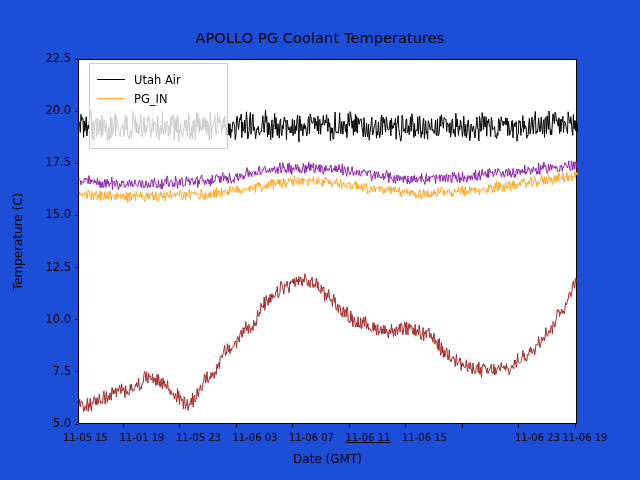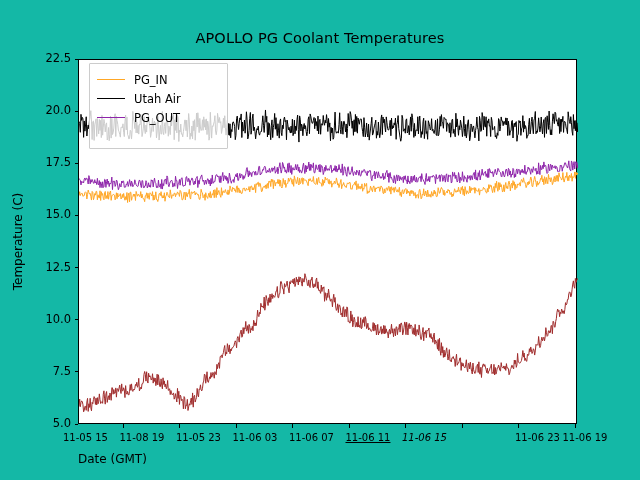--- a/index.html
+++ b/index.html
@@ -10,21 +10,21 @@
   body {
     width: 640px;
     height: 480px;
     font-family: "DejaVu Sans", sans-serif;
     overflow: hidden;
   }
   #figure {
     position: relative;
     width: 640px;
     height: 480px;
-    background: #14b8a6;
+    background: #1d4ed8;
   }
   #chart-title {
     position: absolute;
     left: 0;
     top: 30px;
     width: 640px;
     text-align: center;
     font-size: 14.5px;
     color: #000000;
     letter-spacing: 0.1px;
@@ -96,21 +96,21 @@
     margin-top: 59px;
     text-align: center;
     font-size: 12px;
     color: #000000;
   }
   #xlabel {
     position: absolute;
     left: 78px;
     top: 452px;
     width: 499px;
-    text-align: left;
+    text-align: center;
     font-size: 12px;
     color: #000000;
   }
   
   #legend {
     position: absolute;
     left: 89px;
     top: 63px;
     width: 139px;
     height: 86px;
@@ -177,47 +177,43 @@
       <div class="xtick-mark" style="left: 235.508px;"></div>
       <div class="xtick-mark" style="left: 292.008px;"></div>
       <div class="xtick-mark" style="left: 348.507px;"></div>
       <div class="xtick-mark" style="left: 405.006px;"></div>
       <div class="xtick-mark" style="left: 461.505px;"></div>
       <div class="xtick-mark" style="left: 518.005px;"></div>
       <div class="xtick-mark" style="left: 574.504px;"></div>
     </div>
   <div id="xtick-labels">
       <div class="xtick-label" style="left: 123.01px;">11-05 15</div>
-      <div class="xtick-label" style="left: 179.509px;">11-08 19</div>
+      <div class="xtick-label" style="left: 179.509px;">11-01 19</div>
       <div class="xtick-label" style="left: 236.008px;">11-05 23</div>
       <div class="xtick-label" style="left: 292.508px;">11-06 03</div>
       <div class="xtick-label" style="left: 349.007px;">11-06 07</div>
       <div class="xtick-label" style="left: 405.506px; text-decoration: underline;">11-06 11</div>
-      <div class="xtick-label" style="left: 462.005px; font-style: italic;">11-06 15</div>
+      <div class="xtick-label" style="left: 462.005px;">11-06 15</div>
       <div class="xtick-label" style="left: 518.505px; margin-left: 44px;">11-06 19</div>
       <div class="xtick-label" style="left: 575.004px;">11-06 23</div>
     </div>
 
   <div id="plot-frame">
     <svg id="plot-svg" viewBox="0 0 499 365" preserveAspectRatio="none">
         <polyline points="0.00,61.45 0.66,63.67 1.31,72.30 1.97,54.32 2.63,60.37 3.28,57.35 3.94,58.78 4.60,77.35 5.25,60.93 5.91,71.15 6.57,64.99 7.22,56.77 7.88,76.02 8.54,68.16 9.19,64.97 9.85,68.91 10.51,60.15 11.16,56.34 11.82,50.66 12.48,61.10 13.13,79.51 13.79,61.61 14.44,61.07 15.10,80.46 15.76,64.86 16.41,61.82 17.07,58.83 17.73,76.40 18.38,58.46 19.04,67.00 19.70,73.91 20.35,59.36 21.01,70.44 21.67,60.31 22.32,77.61 22.98,55.33 23.64,75.19 24.29,67.17 24.95,59.39 25.61,63.65 26.26,71.92 26.92,64.55 27.58,62.87 28.23,80.01 28.89,78.10 29.55,67.51 30.20,80.77 30.86,74.27 31.52,56.02 32.17,78.12 32.83,58.43 33.49,74.56 34.14,72.72 34.80,68.09 35.46,58.15 36.11,53.71 36.77,76.51 37.42,56.47 38.08,60.61 38.74,64.18 39.39,70.16 40.05,71.74 40.71,74.34 41.36,77.14 42.02,67.24 42.68,67.08 43.33,67.87 43.99,63.81 44.65,72.31 45.30,76.62 45.96,61.64 46.62,55.15 47.27,69.89 47.93,56.94 48.59,74.58 49.24,75.87 49.90,79.06 50.56,78.09 51.21,70.30 51.87,71.18 52.53,79.05 53.18,69.86 53.84,51.40 54.50,59.76 55.15,60.90 55.81,68.56 56.47,55.45 57.12,72.93 57.78,62.04 58.44,73.07 59.09,65.39 59.75,74.12 60.41,64.05 61.06,64.94 61.72,54.44 62.38,64.07 63.03,76.60 63.69,73.06 64.34,68.12 65.00,56.67 65.66,70.00 66.31,73.63 66.97,65.00 67.63,72.08 68.28,57.81 68.94,61.02 69.60,55.49 70.25,63.00 70.91,66.98 71.57,77.35 72.22,73.35 72.88,66.56 73.54,58.12 74.19,71.50 74.85,63.12 75.51,61.06 76.16,64.67 76.82,62.73 77.48,77.99 78.13,72.09 78.79,56.20 79.45,64.56 80.10,80.06 80.76,71.93 81.42,65.33 82.07,74.08 82.73,73.98 83.39,51.50 84.04,71.58 84.70,74.66 85.36,66.42 86.01,62.67 86.67,73.42 87.32,61.36 87.98,60.83 88.64,61.73 89.29,76.24 89.95,66.14 90.61,69.89 91.26,74.66 91.92,56.45 92.58,65.92 93.23,56.48 93.89,58.90 94.55,54.49 95.20,79.75 95.86,59.73 96.52,70.38 97.17,57.39 97.83,72.91 98.49,55.54 99.14,58.06 99.80,81.52 100.46,70.26 101.11,72.05 101.77,64.07 102.43,74.18 103.08,73.61 103.74,76.90 104.40,71.61 105.05,67.18 105.71,60.02 106.37,60.04 107.02,70.75 107.68,60.09 108.34,76.90 108.99,67.08 109.65,53.53 110.31,61.06 110.96,79.33 111.62,73.29 112.28,76.26 112.93,65.99 113.59,78.87 114.24,60.85 114.90,70.80 115.56,59.70 116.21,80.22 116.87,69.46 117.53,53.06 118.18,67.05 118.84,52.75 119.50,62.14 120.15,72.64 120.81,58.39 121.47,68.09 122.12,70.60 122.78,69.12 123.44,59.76 124.09,70.35 124.75,56.81 125.41,67.19 126.06,59.49 126.72,70.00 127.38,58.89 128.03,74.59 128.69,61.16 129.35,65.10 130.00,80.19 130.66,76.79 131.32,52.26 131.97,65.57 132.63,78.13 133.29,65.79 133.94,66.49 134.60,64.14 135.26,61.56 135.91,55.69 136.57,70.99 137.23,74.74 137.88,70.11 138.54,53.32 139.19,58.22 139.85,62.70 140.51,57.53 141.16,63.14 141.82,61.64 142.48,73.45 143.13,69.74 143.79,64.86 144.45,58.15 145.10,67.78 145.76,55.72 146.42,67.79 147.07,75.12 147.73,67.83 148.39,60.17 149.04,74.90 149.70,63.43 150.36,75.38 151.01,63.83 151.67,77.83 152.33,69.55 152.98,71.60 153.64,62.70 154.30,61.80 154.95,63.40 155.61,66.36 156.27,79.66 156.92,75.52 157.58,58.66 158.24,56.05 158.89,63.11 159.55,69.56 160.21,63.17 160.86,57.89 161.52,59.67 162.18,53.94 162.83,77.55 163.49,62.06 164.14,71.11 164.80,69.16 165.46,60.02 166.11,73.20 166.77,64.07 167.43,51.79 168.08,59.90 168.74,78.96 169.40,76.74 170.05,70.50 170.71,58.35 171.37,52.46 172.02,74.23 172.68,70.26 173.34,58.13 173.99,54.10 174.65,70.67 175.31,67.12 175.96,71.43 176.62,78.84 177.28,73.06 177.93,68.62 178.59,69.97 179.25,66.12 179.90,73.30 180.56,75.14 181.22,72.41 181.87,71.42 182.53,71.44 183.19,62.82 183.84,55.81 184.50,65.38 185.16,72.46 185.81,63.11 186.47,49.98 187.13,62.19 187.78,56.30 188.44,76.97 189.09,62.52 189.75,74.88 190.41,63.49 191.06,71.01 191.72,79.76 192.38,65.17 193.03,59.87 193.69,77.58 194.35,67.48 195.00,63.49 195.66,53.43 196.32,69.25 196.97,57.67 197.63,69.16 198.29,75.69 198.94,63.73 199.60,70.88 200.26,78.12 200.91,61.44 201.57,58.93 202.23,72.78 202.88,75.66 203.54,65.26 204.20,68.76 204.85,59.26 205.51,57.03 206.17,61.68 206.82,60.45 207.48,79.79 208.14,60.10 208.79,64.30 209.45,69.85 210.11,67.31 210.76,71.34 211.42,73.06 212.07,66.11 212.73,72.68 213.39,59.19 214.04,75.68 214.70,72.53 215.36,60.10 216.01,73.86 216.67,66.06 217.33,70.49 217.98,59.78 218.64,55.07 219.30,69.49 219.95,82.09 220.61,55.92 221.27,59.71 221.92,70.96 222.58,64.05 223.24,66.31 223.89,75.74 224.55,66.18 225.21,63.48 225.86,69.02 226.52,65.64 227.18,71.59 227.83,75.84 228.49,71.39 229.15,59.38 229.80,56.76 230.46,73.69 231.12,53.95 231.77,56.20 232.43,60.14 233.09,63.31 233.74,63.12 234.40,60.32 235.06,57.46 235.71,68.77 236.37,58.50 237.02,65.72 237.68,61.60 238.34,70.80 238.99,56.04 239.65,73.95 240.31,60.85 240.96,59.36 241.62,74.27 242.28,63.82 242.93,64.22 243.59,65.23 244.25,55.46 244.90,62.23 245.56,65.25 246.22,60.23 246.87,62.99 247.53,54.63 248.19,60.80 248.84,71.50 249.50,58.49 250.16,67.17 250.81,62.92 251.47,80.74 252.13,67.37 252.78,72.90 253.44,68.05 254.10,79.23 254.75,77.61 255.41,65.96 256.07,52.08 256.72,70.64 257.38,73.21 258.04,71.88 258.69,71.96 259.35,73.14 260.01,64.41 260.66,52.76 261.32,69.54 261.98,73.81 262.63,61.34 263.29,66.24 263.94,74.25 264.60,61.47 265.26,61.27 265.91,65.93 266.57,71.96 267.23,63.95 267.88,77.72 268.54,68.44 269.20,53.46 269.85,62.85 270.51,66.06 271.17,51.62 271.82,54.19 272.48,60.18 273.14,68.33 273.79,60.95 274.45,75.33 275.11,59.76 275.76,71.72 276.42,54.43 277.08,71.61 277.73,56.43 278.39,73.17 279.05,58.06 279.70,61.78 280.36,64.26 281.02,59.33 281.67,59.12 282.33,59.09 282.99,67.30 283.64,71.58 284.30,76.60 284.96,57.64 285.61,67.18 286.27,76.98 286.92,72.16 287.58,62.97 288.24,73.38 288.89,77.00 289.55,64.11 290.21,80.14 290.86,74.03 291.52,68.94 292.18,63.37 292.83,57.24 293.49,75.08 294.15,73.67 294.80,69.17 295.46,65.84 296.12,63.44 296.77,60.09 297.43,78.21 298.09,71.35 298.74,75.14 299.40,62.07 300.06,71.74 300.71,77.71 301.37,72.99 302.03,58.71 302.68,54.93 303.34,74.63 304.00,56.98 304.65,62.78 305.31,59.19 305.97,67.36 306.62,71.96 307.28,56.90 307.94,62.44 308.59,68.58 309.25,70.06 309.91,69.73 310.56,65.31 311.22,60.25 311.88,75.78 312.53,58.06 313.19,68.96 313.84,65.71 314.50,67.76 315.16,62.90 315.81,65.06 316.47,58.07 317.13,79.33 317.78,64.74 318.44,62.21 319.10,55.58 319.75,68.57 320.41,73.00 321.07,77.37 321.72,81.23 322.38,78.52 323.04,55.31 323.69,58.09 324.35,71.25 325.01,70.22 325.66,68.81 326.32,73.19 326.98,60.06 327.63,58.85 328.29,72.91 328.95,71.88 329.60,65.63 330.26,74.83 330.92,65.41 331.57,56.93 332.23,71.26 332.89,53.78 333.54,57.58 334.20,67.27 334.86,77.42 335.51,63.43 336.17,76.08 336.83,70.47 337.48,69.75 338.14,70.82 338.79,56.74 339.45,74.01 340.11,61.35 340.76,56.03 341.42,68.05 342.08,77.65 342.73,71.67 343.39,74.28 344.05,61.48 344.70,58.17 345.36,78.59 346.02,70.61 346.67,60.67 347.33,73.47 347.99,71.54 348.64,79.28 349.30,60.74 349.96,63.03 350.61,66.21 351.27,69.93 351.93,68.22 352.58,58.72 353.24,70.72 353.90,69.15 354.55,72.61 355.21,73.50 355.87,69.40 356.52,60.28 357.18,75.06 357.84,75.46 358.49,58.85 359.15,75.85 359.81,74.75 360.46,69.18 361.12,56.39 361.77,66.22 362.43,54.61 363.09,61.44 363.74,62.89 364.40,68.28 365.06,57.42 365.71,58.24 366.37,59.47 367.03,59.05 367.68,71.43 368.34,62.76 369.00,64.49 369.65,64.66 370.31,72.74 370.97,62.77 371.62,77.18 372.28,71.22 372.94,59.91 373.59,59.13 374.25,73.35 374.91,69.15 375.56,72.52 376.22,76.78 376.88,53.22 377.53,66.98 378.19,58.91 378.85,67.24 379.50,75.27 380.16,65.74 380.82,69.74 381.47,60.14 382.13,63.88 382.79,68.19 383.44,76.62 384.10,70.13 384.76,56.10 385.41,68.57 386.07,76.15 386.73,64.43 387.38,77.89 388.04,72.77 388.69,62.82 389.35,59.77 390.01,69.76 390.66,80.81 391.32,77.22 391.98,63.97 392.63,65.61 393.29,71.68 393.95,67.35 394.60,65.95 395.26,71.84 395.92,77.89 396.57,70.54 397.23,66.44 397.89,56.99 398.54,67.60 399.20,69.71 399.86,80.92 400.51,56.37 401.17,60.48 401.83,71.45 402.48,70.05 403.14,52.56 403.80,57.16 404.45,69.77 405.11,56.34 405.77,65.97 406.42,67.16 407.08,56.78 407.74,76.21 408.39,60.80 409.05,63.10 409.71,58.89 410.36,66.13 411.02,65.72 411.67,76.55 412.33,57.34 412.99,60.75 413.64,69.83 414.30,69.40 414.96,68.68 415.61,66.38 416.27,76.91 416.93,75.48 417.58,78.49 418.24,72.80 418.90,75.38 419.55,58.59 420.21,60.16 420.87,71.06 421.52,66.56 422.18,56.93 422.84,60.83 423.49,60.95 424.15,65.72 424.81,61.48 425.46,61.64 426.12,64.55 426.78,57.87 427.43,64.85 428.09,58.06 428.75,75.60 429.40,61.22 430.06,66.77 430.72,75.28 431.37,71.03 432.03,70.82 432.69,61.09 433.34,60.36 434.00,77.99 434.66,65.70 435.31,63.19 435.97,66.84 436.63,62.71 437.28,61.61 437.94,81.29 438.59,75.40 439.25,74.23 439.91,60.48 440.56,62.70 441.22,60.97 441.88,75.42 442.53,68.71 443.19,67.19 443.85,55.63 444.50,72.15 445.16,61.21 445.82,68.86 446.47,65.60 447.13,68.14 447.79,78.30 448.44,75.56 449.10,75.55 449.76,64.26 450.41,58.27 451.07,73.98 451.73,69.90 452.38,61.54 453.04,57.07 453.70,67.04 454.35,73.74 455.01,59.94 455.67,58.35 456.32,51.50 456.98,73.79 457.64,70.96 458.29,72.40 458.95,68.05 459.61,57.84 460.26,65.21 460.92,71.86 461.58,66.96 462.23,56.99 462.89,68.10 463.54,73.94 464.20,63.28 464.86,59.61 465.51,77.35 466.17,57.80 466.83,57.53 467.48,73.48 468.14,55.80 468.80,62.29 469.45,69.40 470.11,51.05 470.77,65.46 471.42,74.72 472.08,69.66 472.74,74.96 473.39,61.83 474.05,53.79 474.71,59.35 475.36,63.63 476.02,52.21 476.68,53.06 477.33,61.21 477.99,59.58 478.65,64.61 479.30,66.18 479.96,57.71 480.62,73.50 481.27,59.28 481.93,71.65 482.59,59.21 483.24,61.67 483.90,56.34 484.56,72.39 485.21,61.51 485.87,61.55 486.52,63.38 487.18,68.05 487.84,69.80 488.49,73.64 489.15,51.79 489.81,57.59 490.46,61.64 491.12,63.63 491.78,56.69 492.43,62.78 493.09,71.38 493.75,75.31 494.40,54.53 495.06,68.70 495.72,60.67 496.37,70.74 497.03,60.51 497.69,70.63 498.34,72.02 499.00,62.72" fill="none" stroke="#000000" stroke-width="1.0" stroke-linejoin="round"></polyline>
         <polyline points="0.00,135.39 0.66,131.71 1.31,135.57 1.97,133.83 2.63,133.45 3.28,133.44 3.94,136.32 4.60,135.82 5.25,135.59 5.91,132.56 6.57,131.80 7.22,132.73 7.88,138.98 8.54,134.38 9.19,130.06 9.85,132.35 10.51,134.14 11.16,133.39 11.82,136.35 12.48,140.06 13.13,131.43 13.79,132.28 14.44,139.76 15.10,137.50 15.76,133.58 16.41,135.15 17.07,131.30 17.73,131.46 18.38,139.78 19.04,134.77 19.70,137.14 20.35,138.14 21.01,130.79 21.67,140.47 22.32,131.75 22.98,135.38 23.64,133.54 24.29,138.31 24.95,139.80 25.61,132.79 26.26,131.45 26.92,138.62 27.58,135.70 28.23,138.52 28.89,131.59 29.55,139.20 30.20,134.85 30.86,132.32 31.52,131.02 32.17,140.33 32.83,135.45 33.49,135.16 34.14,134.59 34.80,134.46 35.46,135.12 36.11,139.87 36.77,138.12 37.42,132.77 38.08,138.69 38.74,133.29 39.39,136.89 40.05,135.49 40.71,135.27 41.36,133.55 42.02,139.02 42.68,138.00 43.33,134.41 43.99,137.61 44.65,133.48 45.30,137.26 45.96,140.23 46.62,136.68 47.27,139.56 47.93,132.51 48.59,142.50 49.24,135.10 49.90,133.09 50.56,141.85 51.21,132.08 51.87,132.32 52.53,140.27 53.18,137.55 53.84,136.57 54.50,134.04 55.15,136.33 55.81,134.12 56.47,140.47 57.12,131.43 57.78,133.90 58.44,136.23 59.09,134.27 59.75,134.62 60.41,136.36 61.06,136.30 61.72,131.58 62.38,137.96 63.03,134.12 63.69,137.69 64.34,138.75 65.00,138.95 65.66,141.68 66.31,135.78 66.97,135.75 67.63,132.79 68.28,138.31 68.94,133.18 69.60,137.12 70.25,139.33 70.91,132.70 71.57,133.32 72.22,134.35 72.88,135.96 73.54,131.63 74.19,140.22 74.85,135.02 75.51,139.80 76.16,137.13 76.82,131.82 77.48,139.60 78.13,139.50 78.79,141.55 79.45,138.72 80.10,133.83 80.76,133.17 81.42,135.53 82.07,131.70 82.73,136.43 83.39,138.08 84.04,135.48 84.70,138.00 85.36,132.77 86.01,141.26 86.67,136.68 87.32,135.43 87.98,132.26 88.64,133.66 89.29,136.45 89.95,136.80 90.61,137.78 91.26,129.85 91.92,134.30 92.58,138.41 93.23,134.89 93.89,135.20 94.55,135.68 95.20,133.13 95.86,133.24 96.52,136.69 97.17,133.69 97.83,134.47 98.49,131.90 99.14,133.28 99.80,133.72 100.46,136.42 101.11,130.38 101.77,131.32 102.43,134.15 103.08,139.93 103.74,139.69 104.40,137.91 105.05,132.12 105.71,132.79 106.37,139.98 107.02,132.14 107.68,135.99 108.34,136.81 108.99,132.80 109.65,133.42 110.31,129.33 110.96,137.55 111.62,139.05 112.28,132.04 112.93,131.83 113.59,133.50 114.24,132.92 114.90,132.06 115.56,131.13 116.21,135.00 116.87,132.74 117.53,132.96 118.18,134.08 118.84,135.12 119.50,134.64 120.15,139.08 120.81,139.53 121.47,136.59 122.12,129.27 122.78,132.31 123.44,132.77 124.09,137.79 124.75,136.59 125.41,134.52 126.06,140.32 126.72,132.73 127.38,135.65 128.03,137.23 128.69,138.43 129.35,135.01 130.00,133.09 130.66,137.30 131.32,131.62 131.97,138.07 132.63,135.63 133.29,133.62 133.94,135.18 134.60,129.98 135.26,137.72 135.91,129.58 136.57,132.66 137.23,137.57 137.88,127.64 138.54,134.83 139.19,132.32 139.85,130.41 140.51,133.68 141.16,135.23 141.82,137.31 142.48,127.72 143.13,135.31 143.79,131.48 144.45,130.81 145.10,132.79 145.76,131.46 146.42,129.59 147.07,132.61 147.73,132.84 148.39,134.47 149.04,129.89 149.70,134.66 150.36,133.45 151.01,125.88 151.67,128.60 152.33,130.94 152.98,131.67 153.64,127.34 154.30,128.91 154.95,128.01 155.61,130.63 156.27,129.69 156.92,132.36 157.58,126.23 158.24,125.85 158.89,132.49 159.55,127.86 160.21,128.94 160.86,132.95 161.52,130.57 162.18,133.38 162.83,133.70 163.49,131.78 164.14,128.15 164.80,128.50 165.46,128.14 166.11,130.95 166.77,130.69 167.43,128.23 168.08,129.31 168.74,129.96 169.40,129.84 170.05,126.53 170.71,131.95 171.37,128.22 172.02,125.96 172.68,126.11 173.34,129.98 173.99,127.60 174.65,129.84 175.31,127.80 175.96,124.29 176.62,132.61 177.28,123.64 177.93,124.82 178.59,122.73 179.25,122.10 179.90,126.55 180.56,123.30 181.22,123.39 181.87,127.24 182.53,131.81 183.19,131.07 183.84,127.47 184.50,127.26 185.16,126.10 185.81,127.48 186.47,124.92 187.13,128.79 187.78,124.27 188.44,123.45 189.09,128.26 189.75,121.41 190.41,122.22 191.06,120.91 191.72,126.55 192.38,119.17 193.03,121.87 193.69,119.52 194.35,128.71 195.00,120.34 195.66,121.90 196.32,126.05 196.97,122.24 197.63,122.89 198.29,123.33 198.94,119.37 199.60,123.75 200.26,119.68 200.91,126.22 201.57,120.24 202.23,126.60 202.88,128.01 203.54,126.48 204.20,118.48 204.85,122.81 205.51,124.40 206.17,120.06 206.82,127.47 207.48,124.71 208.14,123.18 208.79,123.46 209.45,118.01 210.11,121.44 210.76,119.68 211.42,117.98 212.07,118.31 212.73,122.54 213.39,124.29 214.04,119.28 214.70,126.34 215.36,115.90 216.01,119.16 216.67,120.21 217.33,123.63 217.98,121.68 218.64,117.36 219.30,123.62 219.95,125.00 220.61,118.22 221.27,123.69 221.92,122.77 222.58,118.37 223.24,117.75 223.89,124.22 224.55,118.20 225.21,119.72 225.86,120.67 226.52,120.12 227.18,120.29 227.83,121.96 228.49,123.68 229.15,125.68 229.80,118.95 230.46,120.87 231.12,118.54 231.77,120.62 232.43,121.50 233.09,120.40 233.74,121.35 234.40,116.52 235.06,123.08 235.71,123.45 236.37,124.37 237.02,123.86 237.68,118.46 238.34,124.50 238.99,119.52 239.65,117.41 240.31,122.62 240.96,122.60 241.62,122.99 242.28,123.29 242.93,126.36 243.59,119.43 244.25,125.32 244.90,120.30 245.56,123.05 246.22,117.00 246.87,119.83 247.53,119.63 248.19,118.44 248.84,119.60 249.50,123.52 250.16,119.51 250.81,124.20 251.47,122.02 252.13,120.87 252.78,127.20 253.44,123.86 254.10,123.42 254.75,124.17 255.41,121.01 256.07,123.27 256.72,123.41 257.38,117.93 258.04,120.61 258.69,125.09 259.35,123.68 260.01,127.63 260.66,124.84 261.32,122.20 261.98,119.50 262.63,128.69 263.29,124.96 263.94,125.15 264.60,122.56 265.26,124.69 265.91,126.51 266.57,126.37 267.23,127.60 267.88,124.54 268.54,122.89 269.20,123.59 269.85,123.67 270.51,122.00 271.17,122.90 271.82,129.15 272.48,128.88 273.14,129.28 273.79,125.18 274.45,124.73 275.11,124.44 275.76,122.27 276.42,125.28 277.08,120.90 277.73,129.70 278.39,127.78 279.05,123.69 279.70,128.71 280.36,128.47 281.02,126.11 281.67,128.85 282.33,128.27 282.99,123.86 283.64,131.26 284.30,128.30 284.96,129.15 285.61,123.34 286.27,125.92 286.92,126.14 287.58,123.41 288.24,133.55 288.89,130.80 289.55,132.73 290.21,132.41 290.86,130.34 291.52,126.11 292.18,128.02 292.83,130.02 293.49,131.73 294.15,127.01 294.80,125.88 295.46,128.63 296.12,131.92 296.77,127.81 297.43,129.03 298.09,127.65 298.74,126.94 299.40,128.01 300.06,126.80 300.71,131.40 301.37,129.38 302.03,125.93 302.68,127.17 303.34,127.58 304.00,133.06 304.65,133.81 305.31,128.84 305.97,132.89 306.62,131.61 307.28,127.94 307.94,128.05 308.59,130.38 309.25,127.24 309.91,126.25 310.56,131.27 311.22,127.16 311.88,134.12 312.53,126.72 313.19,128.97 313.84,130.21 314.50,127.71 315.16,132.42 315.81,127.48 316.47,127.10 317.13,130.59 317.78,131.81 318.44,129.73 319.10,132.19 319.75,130.12 320.41,127.31 321.07,135.42 321.72,132.11 322.38,136.72 323.04,130.92 323.69,129.68 324.35,133.88 325.01,132.93 325.66,129.82 326.32,129.03 326.98,128.43 327.63,133.98 328.29,129.67 328.95,133.12 329.60,131.09 330.26,131.85 330.92,136.04 331.57,131.05 332.23,130.24 332.89,133.75 333.54,130.82 334.20,131.02 334.86,135.80 335.51,134.54 336.17,132.45 336.83,138.19 337.48,135.04 338.14,135.10 338.79,134.55 339.45,138.26 340.11,130.79 340.76,129.39 341.42,132.75 342.08,138.81 342.73,138.00 343.39,134.07 344.05,134.76 344.70,128.78 345.36,135.99 346.02,134.82 346.67,130.99 347.33,133.57 347.99,136.93 348.64,130.02 349.30,134.08 349.96,136.75 350.61,134.51 351.27,134.37 351.93,137.24 352.58,131.57 353.24,133.91 353.90,136.14 354.55,133.07 355.21,130.04 355.87,134.01 356.52,131.70 357.18,136.34 357.84,136.82 358.49,134.96 359.15,127.69 359.81,130.67 360.46,133.30 361.12,132.84 361.77,129.02 362.43,127.45 363.09,129.08 363.74,129.42 364.40,134.74 365.06,130.18 365.71,135.52 366.37,133.41 367.03,132.59 367.68,131.32 368.34,133.05 369.00,129.36 369.65,130.83 370.31,130.02 370.97,134.43 371.62,134.15 372.28,132.30 372.94,136.97 373.59,134.19 374.25,136.11 374.91,132.49 375.56,128.75 376.22,130.45 376.88,132.40 377.53,131.91 378.19,130.21 378.85,131.94 379.50,127.15 380.16,131.13 380.82,130.68 381.47,133.69 382.13,127.41 382.79,130.12 383.44,126.28 384.10,134.62 384.76,128.91 385.41,135.85 386.07,126.62 386.73,130.11 387.38,134.21 388.04,130.72 388.69,132.10 389.35,133.54 390.01,132.98 390.66,126.21 391.32,132.84 391.98,127.52 392.63,130.45 393.29,128.31 393.95,129.27 394.60,129.12 395.26,127.47 395.92,133.28 396.57,127.80 397.23,130.70 397.89,130.64 398.54,131.06 399.20,131.45 399.86,128.51 400.51,135.12 401.17,130.25 401.83,130.33 402.48,130.37 403.14,130.56 403.80,129.87 404.45,127.29 405.11,128.61 405.77,128.44 406.42,130.66 407.08,132.48 407.74,133.08 408.39,128.47 409.05,131.98 409.71,124.65 410.36,128.52 411.02,124.78 411.67,126.45 412.33,125.56 412.99,129.98 413.64,132.63 414.30,128.48 414.96,126.36 415.61,132.29 416.27,123.38 416.93,127.74 417.58,121.20 418.24,127.94 418.90,131.27 419.55,122.54 420.21,129.76 420.87,122.70 421.52,126.92 422.18,124.55 422.84,127.85 423.49,132.04 424.15,131.01 424.81,124.81 425.46,131.70 426.12,125.88 426.78,122.50 427.43,128.22 428.09,126.30 428.75,128.74 429.40,122.94 430.06,121.10 430.72,124.71 431.37,130.90 432.03,124.85 432.69,123.14 433.34,128.08 434.00,120.60 434.66,125.26 435.31,121.83 435.97,129.71 436.63,124.31 437.28,127.92 437.94,127.89 438.59,123.89 439.25,124.65 439.91,124.59 440.56,122.73 441.22,126.08 441.88,121.60 442.53,119.53 443.19,120.61 443.85,122.38 444.50,117.83 445.16,121.66 445.82,121.92 446.47,124.45 447.13,127.60 447.79,125.99 448.44,122.31 449.10,124.93 449.76,121.48 450.41,123.74 451.07,120.46 451.73,117.00 452.38,118.43 453.04,126.14 453.70,126.87 454.35,122.74 455.01,119.63 455.67,116.42 456.32,119.48 456.98,122.47 457.64,126.56 458.29,121.25 458.95,125.16 459.61,123.13 460.26,123.48 460.92,121.53 461.58,118.38 462.23,119.38 462.89,115.25 463.54,121.91 464.20,118.82 464.86,124.70 465.51,116.70 466.17,118.48 466.83,123.70 467.48,117.49 468.14,121.11 468.80,123.75 469.45,114.35 470.11,119.02 470.77,118.24 471.42,121.84 472.08,117.57 472.74,119.92 473.39,124.63 474.05,122.87 474.71,118.60 475.36,116.38 476.02,122.00 476.68,117.17 477.33,115.44 477.99,121.21 478.65,115.33 479.30,121.36 479.96,112.76 480.62,116.37 481.27,117.30 481.93,118.10 482.59,120.06 483.24,118.81 483.90,112.57 484.56,120.57 485.21,122.07 485.87,118.68 486.52,116.12 487.18,117.38 487.84,112.37 488.49,120.59 489.15,116.39 489.81,120.78 490.46,115.08 491.12,116.49 491.78,117.66 492.43,113.46 493.09,121.25 493.75,116.49 494.40,117.37 495.06,116.85 495.72,111.92 496.37,118.39 497.03,112.07 497.69,114.99 498.34,112.93 499.00,114.54" fill="none" stroke="#ffa726" stroke-width="1.0" stroke-linejoin="round"></polyline>
         <polyline points="0.00,118.37 0.66,119.52 1.31,120.19 1.97,124.94 2.63,121.37 3.28,122.51 3.94,121.70 4.60,122.91 5.25,119.12 5.91,117.98 6.57,120.30 7.22,118.38 7.88,118.20 8.54,120.48 9.19,123.99 9.85,115.62 10.51,117.72 11.16,123.86 11.82,119.68 12.48,122.20 13.13,119.47 13.79,120.91 14.44,123.20 15.10,123.21 15.76,119.68 16.41,122.91 17.07,121.77 17.73,124.60 18.38,118.30 19.04,124.04 19.70,124.92 20.35,120.54 21.01,127.67 21.67,121.86 22.32,123.49 22.98,127.75 23.64,121.78 24.29,127.56 24.95,126.71 25.61,119.36 26.26,119.82 26.92,127.40 27.58,121.53 28.23,119.05 28.89,124.31 29.55,121.15 30.20,126.57 30.86,123.17 31.52,124.04 32.17,122.51 32.83,117.09 33.49,129.58 34.14,121.03 34.80,121.47 35.46,121.19 36.11,126.45 36.77,124.99 37.42,120.03 38.08,121.00 38.74,126.12 39.39,129.73 40.05,127.74 40.71,123.57 41.36,125.80 42.02,126.94 42.68,121.00 43.33,122.80 43.99,120.81 44.65,121.35 45.30,127.25 45.96,127.22 46.62,127.07 47.27,124.11 47.93,124.71 48.59,121.59 49.24,126.46 49.90,124.40 50.56,119.63 51.21,122.68 51.87,126.31 52.53,121.10 53.18,122.95 53.84,126.75 54.50,125.16 55.15,124.45 55.81,119.80 56.47,122.47 57.12,124.72 57.78,125.88 58.44,126.52 59.09,126.17 59.75,122.00 60.41,119.97 61.06,121.14 61.72,125.47 62.38,127.64 63.03,120.54 63.69,120.83 64.34,127.42 65.00,127.97 65.66,126.07 66.31,126.00 66.97,120.71 67.63,122.48 68.28,127.90 68.94,125.95 69.60,122.75 70.25,127.05 70.91,125.12 71.57,127.25 72.22,119.80 72.88,121.05 73.54,120.40 74.19,126.94 74.85,121.64 75.51,118.12 76.16,122.35 76.82,123.25 77.48,127.62 78.13,126.35 78.79,127.67 79.45,120.18 80.10,126.44 80.76,126.85 81.42,123.87 82.07,128.73 82.73,119.44 83.39,129.07 84.04,123.62 84.70,125.73 85.36,120.07 86.01,119.85 86.67,118.96 87.32,124.16 87.98,115.92 88.64,117.48 89.29,124.65 89.95,126.73 90.61,123.79 91.26,121.86 91.92,120.99 92.58,120.08 93.23,121.52 93.89,127.07 94.55,124.78 95.20,123.07 95.86,126.31 96.52,116.22 97.17,120.74 97.83,120.60 98.49,128.50 99.14,123.60 99.80,123.24 100.46,119.43 101.11,125.18 101.77,119.94 102.43,118.25 103.08,117.70 103.74,125.50 104.40,126.37 105.05,125.08 105.71,125.87 106.37,125.17 107.02,117.11 107.68,116.61 108.34,120.89 108.99,121.74 109.65,118.29 110.31,119.99 110.96,125.24 111.62,120.72 112.28,120.06 112.93,117.92 113.59,118.96 114.24,122.95 114.90,124.83 115.56,121.29 116.21,123.97 116.87,118.38 117.53,117.89 118.18,116.44 118.84,127.54 119.50,120.55 120.15,124.16 120.81,119.64 121.47,117.72 122.12,116.12 122.78,114.92 123.44,119.79 124.09,121.45 124.75,120.02 125.41,124.67 126.06,121.89 126.72,120.09 127.38,124.17 128.03,120.95 128.69,118.68 129.35,119.67 130.00,123.84 130.66,120.10 131.32,125.96 131.97,118.51 132.63,124.06 133.29,114.97 133.94,123.11 134.60,122.94 135.26,121.09 135.91,121.63 136.57,116.19 137.23,114.81 137.88,114.71 138.54,116.95 139.19,116.13 139.85,116.77 140.51,122.38 141.16,115.87 141.82,122.69 142.48,117.53 143.13,115.94 143.79,112.42 144.45,120.95 145.10,116.12 145.76,115.59 146.42,119.29 147.07,115.94 147.73,120.57 148.39,117.51 149.04,123.39 149.70,120.95 150.36,113.17 151.01,116.45 151.67,120.68 152.33,123.27 152.98,120.72 153.64,120.23 154.30,119.47 154.95,122.49 155.61,117.06 156.27,116.56 156.92,114.35 157.58,117.02 158.24,113.15 158.89,120.45 159.55,120.30 160.21,116.20 160.86,113.43 161.52,118.03 162.18,114.69 162.83,114.20 163.49,116.62 164.14,119.43 164.80,115.67 165.46,118.32 166.11,115.87 166.77,113.95 167.43,109.33 168.08,107.57 168.74,112.50 169.40,116.87 170.05,110.78 170.71,115.32 171.37,112.69 172.02,112.70 172.68,116.62 173.34,112.35 173.99,111.75 174.65,111.73 175.31,111.95 175.96,115.20 176.62,111.25 177.28,114.54 177.93,114.98 178.59,114.50 179.25,110.93 179.90,106.32 180.56,106.44 181.22,115.00 181.87,113.74 182.53,113.75 183.19,111.48 183.84,109.41 184.50,110.20 185.16,107.05 185.81,106.22 186.47,107.29 187.13,112.85 187.78,112.41 188.44,110.39 189.09,112.16 189.75,110.71 190.41,108.41 191.06,112.64 191.72,112.04 192.38,109.05 193.03,107.77 193.69,111.38 194.35,108.27 195.00,109.38 195.66,106.47 196.32,113.23 196.97,111.24 197.63,111.21 198.29,107.28 198.94,113.81 199.60,108.62 200.26,106.52 200.91,102.73 201.57,109.33 202.23,113.08 202.88,109.92 203.54,102.48 204.20,104.21 204.85,108.28 205.51,106.94 206.17,112.02 206.82,109.88 207.48,113.17 208.14,110.86 208.79,103.61 209.45,112.17 210.11,102.85 210.76,108.74 211.42,112.62 212.07,105.47 212.73,114.40 213.39,108.94 214.04,107.54 214.70,109.87 215.36,109.92 216.01,108.26 216.67,104.41 217.33,109.99 217.98,106.68 218.64,104.56 219.30,111.21 219.95,107.03 220.61,112.57 221.27,110.01 221.92,110.49 222.58,113.12 223.24,111.04 223.89,106.13 224.55,103.10 225.21,108.95 225.86,113.54 226.52,105.37 227.18,112.04 227.83,105.80 228.49,108.96 229.15,107.21 229.80,102.05 230.46,110.56 231.12,104.10 231.77,110.49 232.43,104.65 233.09,106.99 233.74,107.63 234.40,102.87 235.06,112.56 235.71,112.96 236.37,110.21 237.02,104.74 237.68,107.84 238.34,109.51 238.99,108.93 239.65,104.92 240.31,111.80 240.96,104.42 241.62,112.17 242.28,105.60 242.93,105.85 243.59,108.36 244.25,114.55 244.90,112.28 245.56,107.24 246.22,111.22 246.87,105.39 247.53,109.48 248.19,110.49 248.84,108.62 249.50,108.85 250.16,110.47 250.81,108.60 251.47,105.43 252.13,105.23 252.78,112.59 253.44,110.25 254.10,110.92 254.75,108.48 255.41,110.24 256.07,105.58 256.72,111.42 257.38,106.11 258.04,112.07 258.69,108.88 259.35,110.08 260.01,104.61 260.66,109.53 261.32,109.12 261.98,112.75 262.63,110.62 263.29,103.92 263.94,115.25 264.60,113.39 265.26,106.75 265.91,107.10 266.57,111.33 267.23,114.68 267.88,116.31 268.54,108.05 269.20,106.73 269.85,111.38 270.51,114.17 271.17,114.51 271.82,112.90 272.48,110.20 273.14,106.68 273.79,112.73 274.45,115.56 275.11,112.03 275.76,111.68 276.42,112.41 277.08,114.93 277.73,110.14 278.39,111.80 279.05,111.91 279.70,115.28 280.36,110.06 281.02,115.54 281.67,116.12 282.33,113.88 282.99,110.71 283.64,112.32 284.30,110.73 284.96,109.39 285.61,109.86 286.27,112.47 286.92,111.69 287.58,114.91 288.24,115.73 288.89,110.91 289.55,112.48 290.21,111.42 290.86,110.19 291.52,111.01 292.18,118.52 292.83,120.78 293.49,115.72 294.15,115.61 294.80,115.47 295.46,111.08 296.12,118.92 296.77,113.10 297.43,111.76 298.09,114.19 298.74,117.86 299.40,111.77 300.06,114.92 300.71,116.20 301.37,118.28 302.03,116.66 302.68,118.23 303.34,116.42 304.00,113.23 304.65,119.72 305.31,116.57 305.97,118.64 306.62,112.90 307.28,112.52 307.94,110.34 308.59,116.96 309.25,113.35 309.91,122.41 310.56,113.40 311.22,112.52 311.88,118.15 312.53,117.22 313.19,119.91 313.84,120.46 314.50,123.00 315.16,115.53 315.81,118.97 316.47,123.54 317.13,117.12 317.78,114.84 318.44,120.84 319.10,115.71 319.75,115.34 320.41,120.97 321.07,116.42 321.72,119.27 322.38,119.87 323.04,117.18 323.69,117.44 324.35,122.60 325.01,116.07 325.66,119.37 326.32,115.71 326.98,120.58 327.63,120.19 328.29,123.90 328.95,115.93 329.60,122.09 330.26,121.38 330.92,123.73 331.57,119.38 332.23,116.09 332.89,122.42 333.54,120.43 334.20,116.25 334.86,120.52 335.51,115.23 336.17,121.09 336.83,122.05 337.48,117.33 338.14,122.26 338.79,121.49 339.45,118.05 340.11,117.88 340.76,116.70 341.42,116.24 342.08,121.67 342.73,113.63 343.39,118.39 344.05,119.44 344.70,121.16 345.36,122.09 346.02,124.50 346.67,117.62 347.33,113.48 347.99,121.35 348.64,119.37 349.30,120.56 349.96,116.40 350.61,121.96 351.27,116.61 351.93,117.23 352.58,116.62 353.24,117.26 353.90,115.53 354.55,115.50 355.21,116.96 355.87,117.02 356.52,123.61 357.18,114.51 357.84,118.28 358.49,119.08 359.15,117.93 359.81,116.37 360.46,114.87 361.12,121.55 361.77,115.27 362.43,114.79 363.09,115.06 363.74,121.30 364.40,119.76 365.06,115.42 365.71,118.61 366.37,122.13 367.03,115.11 367.68,113.82 368.34,120.46 369.00,121.79 369.65,114.86 370.31,116.39 370.97,115.47 371.62,115.36 372.28,123.03 372.94,122.04 373.59,111.94 374.25,115.70 374.91,116.16 375.56,112.49 376.22,118.60 376.88,115.03 377.53,118.42 378.19,122.05 378.85,120.80 379.50,112.53 380.16,115.59 380.82,122.87 381.47,117.29 382.13,119.73 382.79,120.36 383.44,111.78 384.10,118.25 384.76,121.60 385.41,115.77 386.07,118.33 386.73,117.47 387.38,119.77 388.04,122.25 388.69,115.33 389.35,118.15 390.01,118.35 390.66,115.76 391.32,120.18 391.98,115.48 392.63,116.98 393.29,119.74 393.95,115.68 394.60,113.19 395.26,112.35 395.92,118.94 396.57,109.90 397.23,120.06 397.89,117.27 398.54,120.24 399.20,112.71 399.86,116.57 400.51,110.56 401.17,119.99 401.83,115.90 402.48,115.04 403.14,109.20 403.80,114.57 404.45,115.36 405.11,112.73 405.77,112.35 406.42,111.34 407.08,116.50 407.74,113.77 408.39,117.54 409.05,109.14 409.71,117.53 410.36,108.53 411.02,110.08 411.67,112.75 412.33,112.08 412.99,113.31 413.64,111.54 414.30,116.66 414.96,113.93 415.61,111.44 416.27,109.31 416.93,112.40 417.58,114.84 418.24,112.45 418.90,108.30 419.55,109.02 420.21,111.34 420.87,112.07 421.52,112.56 422.18,116.32 422.84,116.98 423.49,111.51 424.15,111.33 424.81,115.39 425.46,117.01 426.12,114.49 426.78,109.96 427.43,109.02 428.09,111.86 428.75,116.18 429.40,108.38 430.06,109.41 430.72,114.96 431.37,110.94 432.03,117.34 432.69,114.17 433.34,114.99 434.00,108.42 434.66,109.59 435.31,117.61 435.97,113.87 436.63,116.82 437.28,109.93 437.94,108.91 438.59,113.76 439.25,110.28 439.91,109.17 440.56,111.56 441.22,114.73 441.88,110.45 442.53,112.37 443.19,109.08 443.85,112.70 444.50,110.81 445.16,113.44 445.82,105.16 446.47,113.40 447.13,114.39 447.79,111.57 448.44,111.55 449.10,107.00 449.76,108.97 450.41,108.33 451.07,111.46 451.73,114.31 452.38,108.78 453.04,109.47 453.70,112.42 454.35,106.70 455.01,109.45 455.67,110.29 456.32,110.75 456.98,108.13 457.64,114.32 458.29,111.12 458.95,114.02 459.61,102.84 460.26,110.42 460.92,114.59 461.58,105.45 462.23,109.33 462.89,109.59 463.54,105.42 464.20,108.66 464.86,101.91 465.51,106.65 466.17,105.35 466.83,105.57 467.48,111.46 468.14,113.48 468.80,112.78 469.45,104.12 470.11,108.25 470.77,110.86 471.42,104.18 472.08,105.01 472.74,109.58 473.39,105.10 474.05,107.33 474.71,107.40 475.36,107.79 476.02,105.72 476.68,108.77 477.33,106.41 477.99,107.27 478.65,111.55 479.30,111.55 479.96,110.97 480.62,111.32 481.27,105.23 481.93,106.20 482.59,105.44 483.24,111.25 483.90,107.17 484.56,107.36 485.21,104.96 485.87,102.69 486.52,102.96 487.18,105.65 487.84,105.95 488.49,108.04 489.15,105.37 489.81,100.84 490.46,108.40 491.12,109.88 491.78,111.05 492.43,100.95 493.09,102.36 493.75,110.09 494.40,105.58 495.06,101.59 495.72,109.04 496.37,103.16 497.03,101.65 497.69,104.88 498.34,108.20 499.00,102.32" fill="none" stroke="#8e24aa" stroke-width="1.0" stroke-linejoin="round"></polyline>
         <polyline points="0.00,346.36 0.66,339.11 1.31,346.72 1.97,342.54 2.63,340.97 3.28,341.47 3.94,344.68 4.60,351.82 5.25,350.36 5.91,346.30 6.57,346.36 7.22,350.33 7.88,341.98 8.54,338.37 9.19,351.41 9.85,343.75 10.51,347.37 11.16,338.25 11.82,347.80 12.48,350.82 13.13,342.33 13.79,343.84 14.44,339.47 15.10,336.58 15.76,337.93 16.41,344.43 17.07,338.18 17.73,344.95 18.38,337.61 19.04,343.82 19.70,341.20 20.35,333.88 21.01,339.60 21.67,343.53 22.32,342.31 22.98,341.63 23.64,343.34 24.29,334.18 24.95,330.84 25.61,338.90 26.26,344.17 26.92,333.97 27.58,331.53 28.23,342.43 28.89,337.96 29.55,335.76 30.20,339.88 30.86,332.99 31.52,334.24 32.17,340.32 32.83,327.68 33.49,327.87 34.14,334.24 34.80,329.54 35.46,333.38 36.11,333.06 36.77,327.91 37.42,337.13 38.08,328.77 38.74,328.87 39.39,331.46 40.05,328.09 40.71,325.11 41.36,329.94 42.02,333.50 42.68,323.89 43.33,331.16 43.99,330.38 44.65,327.75 45.30,330.07 45.96,337.59 46.62,325.62 47.27,332.55 47.93,334.25 48.59,331.34 49.24,334.51 49.90,335.04 50.56,331.27 51.21,324.57 51.87,330.34 52.53,323.89 53.18,330.14 53.84,331.42 54.50,329.36 55.15,330.04 55.81,328.41 56.47,324.45 57.12,325.71 57.78,322.29 58.44,327.25 59.09,325.68 59.75,318.29 60.41,330.82 61.06,329.21 61.72,327.25 62.38,328.86 63.03,323.71 63.69,323.72 64.34,321.99 65.00,314.33 65.66,311.47 66.31,314.16 66.97,321.14 67.63,311.74 68.28,320.20 68.94,323.04 69.60,313.21 70.25,317.02 70.91,315.69 71.57,317.22 72.22,320.04 72.88,319.10 73.54,313.74 74.19,323.12 74.85,317.71 75.51,321.38 76.16,318.03 76.82,325.64 77.48,322.95 78.13,314.19 78.79,324.91 79.45,314.79 80.10,320.15 80.76,326.49 81.42,326.56 82.07,318.86 82.73,325.17 83.39,328.83 84.04,317.81 84.70,324.43 85.36,320.89 86.01,326.87 86.67,324.00 87.32,328.72 87.98,326.93 88.64,320.45 89.29,330.41 89.95,329.90 90.61,328.73 91.26,334.60 91.92,330.47 92.58,333.60 93.23,334.82 93.89,333.91 94.55,332.91 95.20,339.17 95.86,337.19 96.52,333.67 97.17,338.19 97.83,341.99 98.49,328.38 99.14,338.44 99.80,331.28 100.46,344.38 101.11,335.10 101.77,335.92 102.43,340.60 103.08,339.31 103.74,340.10 104.40,348.84 105.05,336.58 105.71,337.77 106.37,348.80 107.02,345.12 107.68,345.44 108.34,339.35 108.99,350.49 109.65,346.93 110.31,343.79 110.96,345.14 111.62,340.48 112.28,338.06 112.93,344.48 113.59,332.93 114.24,347.17 114.90,336.42 115.56,335.30 116.21,342.06 116.87,339.52 117.53,337.56 118.18,328.42 118.84,334.85 119.50,336.88 120.15,329.03 120.81,329.41 121.47,324.83 122.12,329.90 122.78,330.92 123.44,328.73 124.09,323.01 124.75,321.06 125.41,314.09 126.06,314.93 126.72,323.22 127.38,318.01 128.03,311.76 128.69,321.66 129.35,322.39 130.00,319.64 130.66,316.83 131.32,318.64 131.97,312.56 132.63,317.22 133.29,315.76 133.94,312.35 134.60,314.22 135.26,318.21 135.91,311.65 136.57,313.82 137.23,314.70 137.88,304.36 138.54,308.63 139.19,304.14 139.85,302.64 140.51,308.36 141.16,296.90 141.82,295.79 142.48,295.20 143.13,297.78 143.79,294.44 144.45,292.55 145.10,288.32 145.76,285.50 146.42,295.66 147.07,292.08 147.73,293.88 148.39,283.66 149.04,287.20 149.70,291.86 150.36,284.92 151.01,293.75 151.67,289.08 152.33,290.74 152.98,287.80 153.64,287.82 154.30,286.74 154.95,285.98 155.61,282.74 156.27,280.85 156.92,282.56 157.58,287.81 158.24,278.13 158.89,276.54 159.55,278.61 160.21,282.12 160.86,274.63 161.52,272.15 162.18,270.03 162.83,277.25 163.49,276.39 164.14,267.55 164.80,273.76 165.46,267.78 166.11,268.85 166.77,261.44 167.43,270.96 168.08,270.45 168.74,265.59 169.40,273.36 170.05,264.42 170.71,266.05 171.37,272.73 172.02,268.50 172.68,269.65 173.34,266.29 173.99,270.73 174.65,260.25 175.31,262.30 175.96,266.00 176.62,262.89 177.28,265.57 177.93,258.17 178.59,250.19 179.25,255.96 179.90,256.61 180.56,252.27 181.22,253.81 181.87,243.30 182.53,246.83 183.19,245.96 183.84,247.39 184.50,248.03 185.16,237.07 185.81,250.23 186.47,246.14 187.13,235.49 187.78,238.54 188.44,241.56 189.09,245.51 189.75,237.77 190.41,242.41 191.06,234.09 191.72,242.33 192.38,237.39 193.03,233.69 193.69,238.51 194.35,235.23 195.00,236.44 195.66,237.34 196.32,235.23 196.97,231.20 197.63,231.17 198.29,226.48 198.94,237.45 199.60,237.73 200.26,233.71 200.91,233.46 201.57,221.71 202.23,221.46 202.88,224.32 203.54,228.62 204.20,228.72 204.85,234.09 205.51,223.62 206.17,226.85 206.82,226.52 207.48,223.74 208.14,221.10 208.79,226.59 209.45,229.02 210.11,232.85 210.76,221.71 211.42,223.97 212.07,220.63 212.73,221.32 213.39,222.71 214.04,219.14 214.70,224.09 215.36,218.36 216.01,226.54 216.67,223.73 217.33,217.22 217.98,222.00 218.64,219.53 219.30,224.90 219.95,216.77 220.61,222.04 221.27,217.12 221.92,218.07 222.58,223.58 223.24,226.13 223.89,218.46 224.55,221.76 225.21,222.03 225.86,213.71 226.52,215.77 227.18,218.94 227.83,220.84 228.49,225.51 229.15,225.79 229.80,219.93 230.46,226.26 231.12,227.56 231.77,219.73 232.43,219.98 233.09,217.07 233.74,226.39 234.40,227.88 235.06,223.81 235.71,226.90 236.37,226.54 237.02,219.79 237.68,217.98 238.34,228.31 238.99,221.84 239.65,230.36 240.31,230.09 240.96,231.24 241.62,233.36 242.28,225.04 242.93,231.52 243.59,227.55 244.25,228.27 244.90,226.81 245.56,241.32 246.22,232.66 246.87,236.61 247.53,240.25 248.19,233.13 248.84,237.53 249.50,229.04 250.16,234.25 250.81,239.04 251.47,241.26 252.13,238.86 252.78,239.58 253.44,246.83 254.10,238.86 254.75,234.24 255.41,242.17 256.07,237.50 256.72,247.05 257.38,250.42 258.04,249.03 258.69,243.80 259.35,252.58 260.01,245.02 260.66,245.20 261.32,247.72 261.98,254.86 262.63,253.28 263.29,256.98 263.94,247.84 264.60,246.72 265.26,256.99 265.91,249.52 266.57,249.62 267.23,256.73 267.88,246.87 268.54,247.90 269.20,261.56 269.85,260.87 270.51,262.89 271.17,262.98 271.82,250.98 272.48,261.11 273.14,254.64 273.79,266.82 274.45,262.53 275.11,257.25 275.76,259.48 276.42,267.10 277.08,266.29 277.73,262.37 278.39,267.09 279.05,256.66 279.70,267.00 280.36,265.36 281.02,267.64 281.67,257.75 282.33,268.75 282.99,267.81 283.64,259.57 284.30,262.55 284.96,257.35 285.61,266.34 286.27,256.64 286.92,259.16 287.58,268.58 288.24,267.42 288.89,263.19 289.55,269.98 290.21,268.03 290.86,268.43 291.52,270.57 292.18,271.48 292.83,270.93 293.49,268.63 294.15,262.51 294.80,271.11 295.46,263.44 296.12,270.35 296.77,264.98 297.43,274.90 298.09,270.77 298.74,264.37 299.40,275.00 300.06,271.68 300.71,272.75 301.37,268.58 302.03,266.49 302.68,274.14 303.34,268.88 304.00,273.26 304.65,265.42 305.31,273.93 305.97,265.73 306.62,273.32 307.28,268.86 307.94,272.46 308.59,272.31 309.25,277.97 309.91,271.35 310.56,269.30 311.22,274.17 311.88,269.77 312.53,264.22 313.19,273.13 313.84,268.70 314.50,276.74 315.16,271.78 315.81,268.64 316.47,275.91 317.13,266.73 317.78,267.02 318.44,274.65 319.10,268.82 319.75,269.05 320.41,264.29 321.07,272.11 321.72,263.63 322.38,262.90 323.04,265.88 323.69,274.89 324.35,272.03 325.01,267.71 325.66,261.94 326.32,263.27 326.98,274.69 327.63,262.17 328.29,267.29 328.95,274.96 329.60,264.62 330.26,263.40 330.92,268.75 331.57,265.10 332.23,265.10 332.89,266.07 333.54,273.65 334.20,274.35 334.86,267.81 335.51,274.66 336.17,264.33 336.83,276.19 337.48,272.61 338.14,269.44 338.79,272.07 339.45,275.04 340.11,264.95 340.76,269.99 341.42,276.90 342.08,279.61 342.73,277.10 343.39,272.35 344.05,267.54 344.70,280.78 345.36,272.20 346.02,273.88 346.67,270.66 347.33,277.73 347.99,270.20 348.64,270.85 349.30,270.03 349.96,267.99 350.61,277.09 351.27,277.73 351.93,273.49 352.58,278.69 353.24,277.40 353.90,282.34 354.55,274.67 355.21,273.09 355.87,284.16 356.52,280.07 357.18,281.22 357.84,283.42 358.49,289.18 359.15,279.47 359.81,290.72 360.46,278.28 361.12,290.60 361.77,295.29 362.43,282.69 363.09,292.89 363.74,286.57 364.40,297.40 365.06,290.08 365.71,297.06 366.37,295.23 367.03,290.92 367.68,287.84 368.34,293.72 369.00,300.03 369.65,296.88 370.31,289.57 370.97,300.77 371.62,300.23 372.28,302.00 372.94,297.79 373.59,298.00 374.25,296.52 374.91,299.11 375.56,299.09 376.22,306.48 376.88,298.87 377.53,294.18 378.19,305.21 378.85,303.33 379.50,303.15 380.16,301.27 380.82,297.98 381.47,297.90 382.13,310.40 382.79,302.58 383.44,306.07 384.10,303.34 384.76,306.37 385.41,307.48 386.07,307.76 386.73,304.16 387.38,299.76 388.04,308.72 388.69,311.80 389.35,303.41 390.01,303.38 390.66,308.98 391.32,302.16 391.98,307.19 392.63,311.47 393.29,314.01 393.95,303.04 394.60,309.74 395.26,311.95 395.92,313.49 396.57,312.72 397.23,306.55 397.89,305.83 398.54,304.24 399.20,312.47 399.86,301.83 400.51,313.73 401.17,314.26 401.83,307.25 402.48,317.51 403.14,308.24 403.80,304.94 404.45,303.85 405.11,306.43 405.77,304.59 406.42,307.08 407.08,309.55 407.74,312.76 408.39,308.16 409.05,313.53 409.71,311.11 410.36,310.72 411.02,307.88 411.67,306.93 412.33,304.17 412.99,313.50 413.64,312.54 414.30,313.55 414.96,304.35 415.61,315.01 416.27,307.46 416.93,314.11 417.58,311.78 418.24,307.96 418.90,308.03 419.55,305.04 420.21,307.16 420.87,310.47 421.52,310.92 422.18,302.63 422.84,306.82 423.49,307.64 424.15,308.05 424.81,305.94 425.46,309.14 426.12,306.17 426.78,310.44 427.43,303.62 428.09,308.32 428.75,307.69 429.40,308.84 430.06,314.75 430.72,313.10 431.37,309.42 432.03,308.40 432.69,305.39 433.34,305.50 434.00,307.98 434.66,308.88 435.31,300.06 435.97,304.11 436.63,300.37 437.28,307.34 437.94,304.89 438.59,293.42 439.25,301.93 439.91,302.28 440.56,303.25 441.22,302.82 441.88,301.70 442.53,300.37 443.19,296.46 443.85,290.53 444.50,297.14 445.16,292.99 445.82,300.52 446.47,298.31 447.13,300.80 447.79,301.37 448.44,294.29 449.10,295.45 449.76,294.97 450.41,288.70 451.07,291.87 451.73,286.96 452.38,289.97 453.04,293.50 453.70,291.73 454.35,288.72 455.01,289.94 455.67,295.07 456.32,290.89 456.98,284.40 457.64,285.20 458.29,284.60 458.95,285.27 459.61,276.49 460.26,283.03 460.92,287.62 461.58,285.71 462.23,280.57 462.89,277.16 463.54,280.83 464.20,278.69 464.86,277.23 465.51,280.85 466.17,276.90 466.83,267.66 467.48,272.75 468.14,276.35 468.80,275.54 469.45,270.91 470.11,270.69 470.77,273.06 471.42,272.27 472.08,265.52 472.74,265.72 473.39,273.69 474.05,261.17 474.71,261.80 475.36,266.81 476.02,267.33 476.68,261.58 477.33,258.68 477.99,252.17 478.65,249.03 479.30,251.61 479.96,250.33 480.62,256.68 481.27,252.22 481.93,253.67 482.59,249.05 483.24,250.44 483.90,253.36 484.56,250.83 485.21,253.66 485.87,249.35 486.52,242.66 487.18,244.91 487.84,243.81 488.49,239.50 489.15,239.52 489.81,233.93 490.46,231.85 491.12,232.53 491.78,236.89 492.43,235.77 493.09,229.24 493.75,224.05 494.40,220.86 495.06,226.44 495.72,228.25 496.37,218.42 497.03,222.29 497.69,220.30 498.34,218.58 499.00,219.77" fill="none" stroke="#a02c2c" stroke-width="1.0" stroke-linejoin="round"></polyline>
       </svg>
   </div>
 
   <div id="legend">
       <div class="legend-row">
-        <span class="legend-swatch" style="border-top-color: rgb(255, 167, 38);"></span>
-        <span class="legend-text">PG_IN</span>
-      </div>
-      <div class="legend-row">
         <span class="legend-swatch" style="border-top-color: rgb(0, 0, 0);"></span>
         <span class="legend-text">Utah Air</span>
       </div>
       <div class="legend-row">
-        <span class="legend-swatch" style="border-top-color: rgb(142, 36, 170);"></span>
-        <span class="legend-text">PG_OUT</span>
+        <span class="legend-swatch" style="border-top-color: rgb(255, 167, 38);"></span>
+        <span class="legend-text">PG_IN</span>
       </div>
     </div>
 
 </div>
 
 </body></html>

